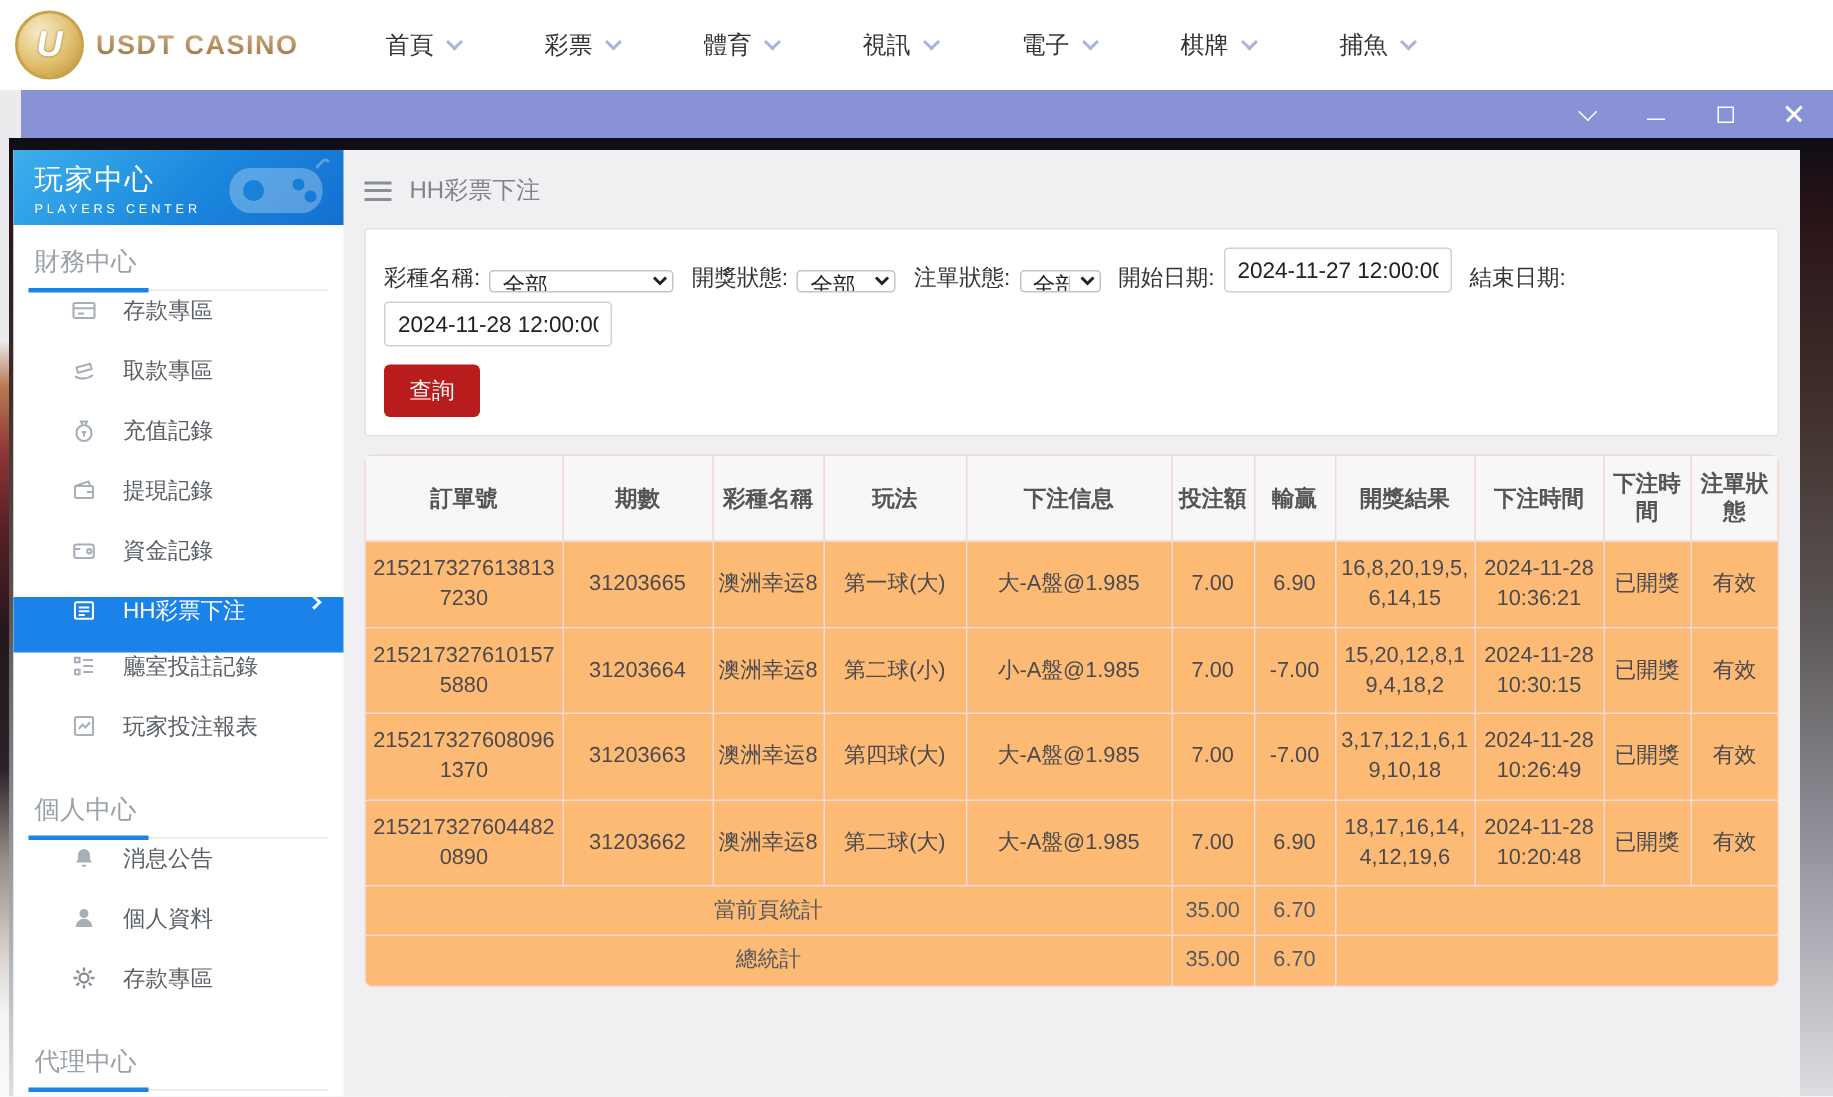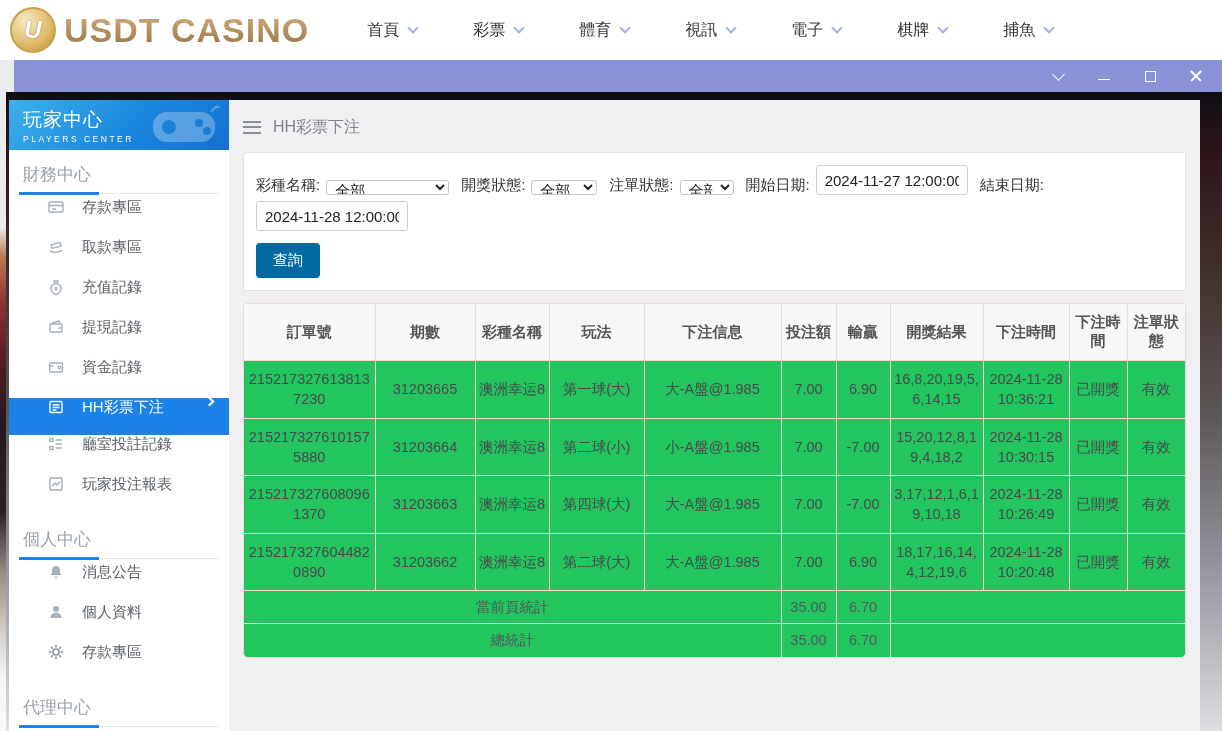--- a/index.html
+++ b/index.html
@@ -7,21 +7,21 @@
     font-family:"Liberation Sans","DejaVu Sans",sans-serif; background:#fff; }
 
   
   .topbar { height:60px; display:flex; align-items:center; background:#fff; padding-left:10px; }
   .logo { display:flex; align-items:center; gap:8px; cursor:pointer; }
   .coin { width:46px; height:46px; border-radius:50%;
     background:radial-gradient(circle at 35% 30%, #f7ecca, #ddb964 60%, #b98c3a);
     border:2px solid #c9a24a; display:flex; align-items:center; justify-content:center; }
   .coin-u { font-size:24px; font-weight:bold; color:#fff;
     text-shadow:0 0 2px #a07828; font-style:italic; }
-  .brand { font-size:34px; font-weight:800; letter-spacing:1px; color:#b08d5e;
+  .brand { font-size:18px; font-weight:800; letter-spacing:1px; color:#b08d5e;
     background:linear-gradient(180deg,#d3b183,#96703f); -webkit-background-clip:text;
     background-clip:text; -webkit-text-fill-color:transparent; }
   .mainnav { display:flex; margin-left:58px; gap:56px; }
   .nav-item { display:flex; align-items:center; gap:10px; font-size:16px; color:#333; cursor:pointer; }
   .chev { width:8px; height:8px; border-right:2px solid #a9b3e3; border-bottom:2px solid #a9b3e3;
     transform:rotate(45deg); margin-top:-5px; }
 
   
   .titlebar-row { display:flex; height:32px; }
   .page-gap { width:14px; background:#ebebee; }
@@ -77,25 +77,25 @@
   .filter-panel { margin-top:10px; background:#fff; border:1px solid #e2e2e6; border-radius:3px;
     padding:12px 12px 12px; }
   .filter-row { display:flex; align-items:flex-end; gap:6px; font-size:15px; color:#333; flex-wrap:wrap; }
   .filter-row label { margin-left:6px; }
   .filter-row label:first-child { margin-left:0; }
   select { height:15px; border:1px solid #c4c4c8; border-radius:3px; background:#fff;
     font-size:15px; color:#222; font-family:inherit; padding:0 4px; }
   .sel-lottery { width:123px; } .sel-draw { width:66px; } .sel-order { width:54px; }
   .date-input { height:30px; width:152px; border:1px solid #cfcfd4; border-radius:3px;
     font-size:15px; color:#222; padding:0 8px; font-family:inherit; }
-  .btn-search { margin-top:12px; background:#0369a1; color:#fff; border:none; border-radius:4px;
+  .btn-search { margin-top:12px; background:#b91c1c; color:#fff; border:none; border-radius:4px;
     font-size:15px; padding:8px 17px; cursor:pointer; font-family:inherit; }
 
   
-  .table-panel { margin-top:12px; background:#22c55e; border:1px solid #f0d8d8; border-radius:5px; }
+  .table-panel { margin-top:12px; background:#fdba74; border:1px solid #f0d8d8; border-radius:5px; }
   table { width:100%; border-collapse:collapse; border-style:hidden; table-layout:fixed; }
   th { background:#f7f7f8; border:1px solid #f2dada; font-size:15px; color:#555;
     padding:9px 1px; font-weight:bold; }
   td { border:1px solid #f2dada; text-align:center; font-size:14.5px; color:#4a4a4e;
     padding:8px 3px; line-height:1.4; word-break:break-all; }
   tbody.rows td { height:56px; }
   tr.sumrow td { height:33px; padding:5px 3px; color:#55595e; }
 </style>
 </head>
 <body>

